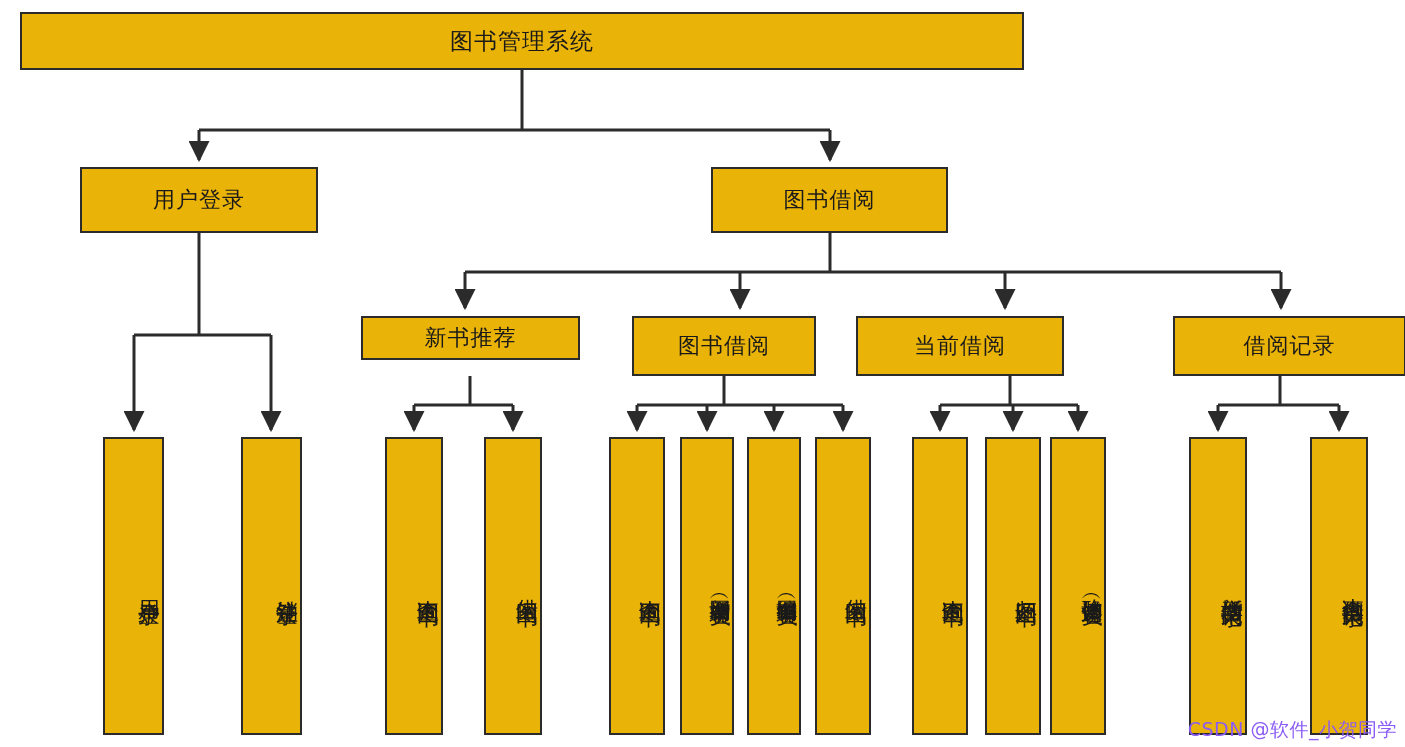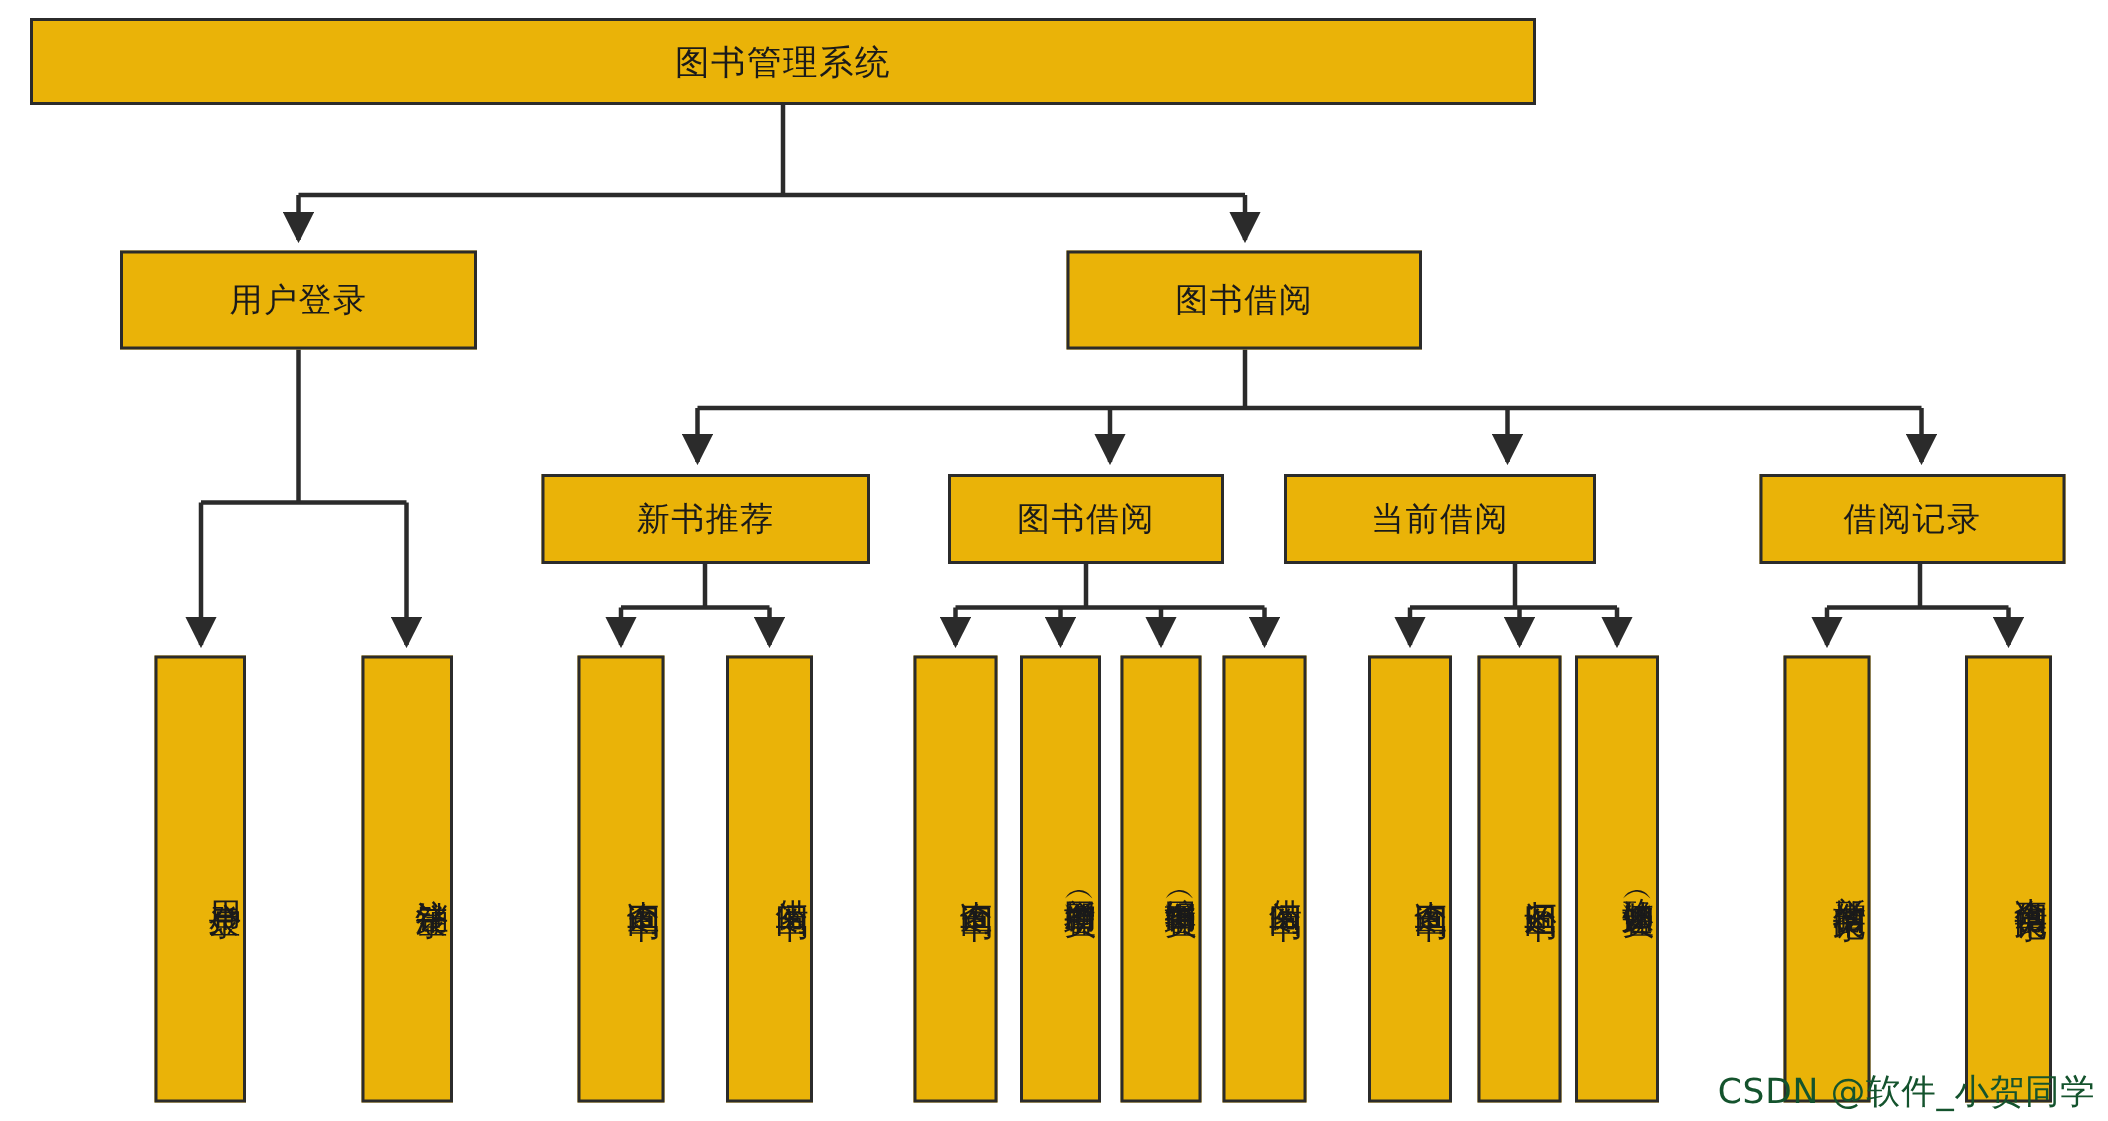--- a/index.html
+++ b/index.html
@@ -56,22 +56,22 @@
     text-align: left;
   }
   .node.vert.narrow {
     font-size: 21px;
     letter-spacing: 1px;
   }
   .watermark {
     position: absolute;
     right: 8px;
     bottom: 4px;
-    font-size: 23px;
-    color: #14532d;
+    font-size: 19px;
+    color: #8b5cf6;
     letter-spacing: 0.5px;
     z-index: 3;
     white-space: nowrap;
   }
 </style>
 </head>
 <body>
 
 <div id="diagram-root">
 
@@ -126,24 +126,24 @@
       <path d="M 1218 405 L 1218 430" marker-end="url(#arrow)"></path>
       <path d="M 1339 405 L 1339 430" marker-end="url(#arrow)"></path>
     </g>
   </svg>
 
   <div class="node horiz root" style="left:20px;top:12px;width:1004px;height:58px;">图书管理系统</div>
 
   <div class="node horiz" style="left:80px;top:167px;width:238px;height:66px;">用户登录</div>
   <div class="node horiz" style="left:711px;top:167px;width:237px;height:66px;">图书借阅</div>
 
-  <div class="node horiz" style="left:361px;top:316px;width:219px;height:60px;">新书推荐</div>
+  <div class="node horiz" style="left:361px;top:316px;width:219px;height:44px;">新书推荐</div>
   <div class="node horiz" style="left:632px;top:316px;width:184px;height:60px;text-align:right;">图书借阅</div>
   <div class="node horiz" style="left:856px;top:316px;width:208px;height:60px;">当前借阅</div>
-  <div class="node horiz" style="left:1173px;top:316px;width:204px;height:60px;">借阅记录</div>
+  <div class="node horiz" style="left:1173px;top:316px;width:233px;height:60px;">借阅记录</div>
 
   <div class="node vert" style="left:103px;top:437px;width:61px;height:298px;">用户登录</div>
   <div class="node vert" style="left:241px;top:437px;width:61px;height:298px;">注销登录</div>
 
   <div class="node vert" style="left:385px;top:437px;width:58px;height:298px;">查询图书</div>
   <div class="node vert" style="left:484px;top:437px;width:58px;height:298px;">借阅图书</div>
 
   <div class="node vert" style="left:609px;top:437px;width:56px;height:298px;">查询图书</div>
   <div class="node vert narrow" style="left:680px;top:437px;width:54px;height:298px;">新增图书（管理员）</div>
   <div class="node vert narrow" style="left:747px;top:437px;width:54px;height:298px;">编辑图书（管理员）</div>

